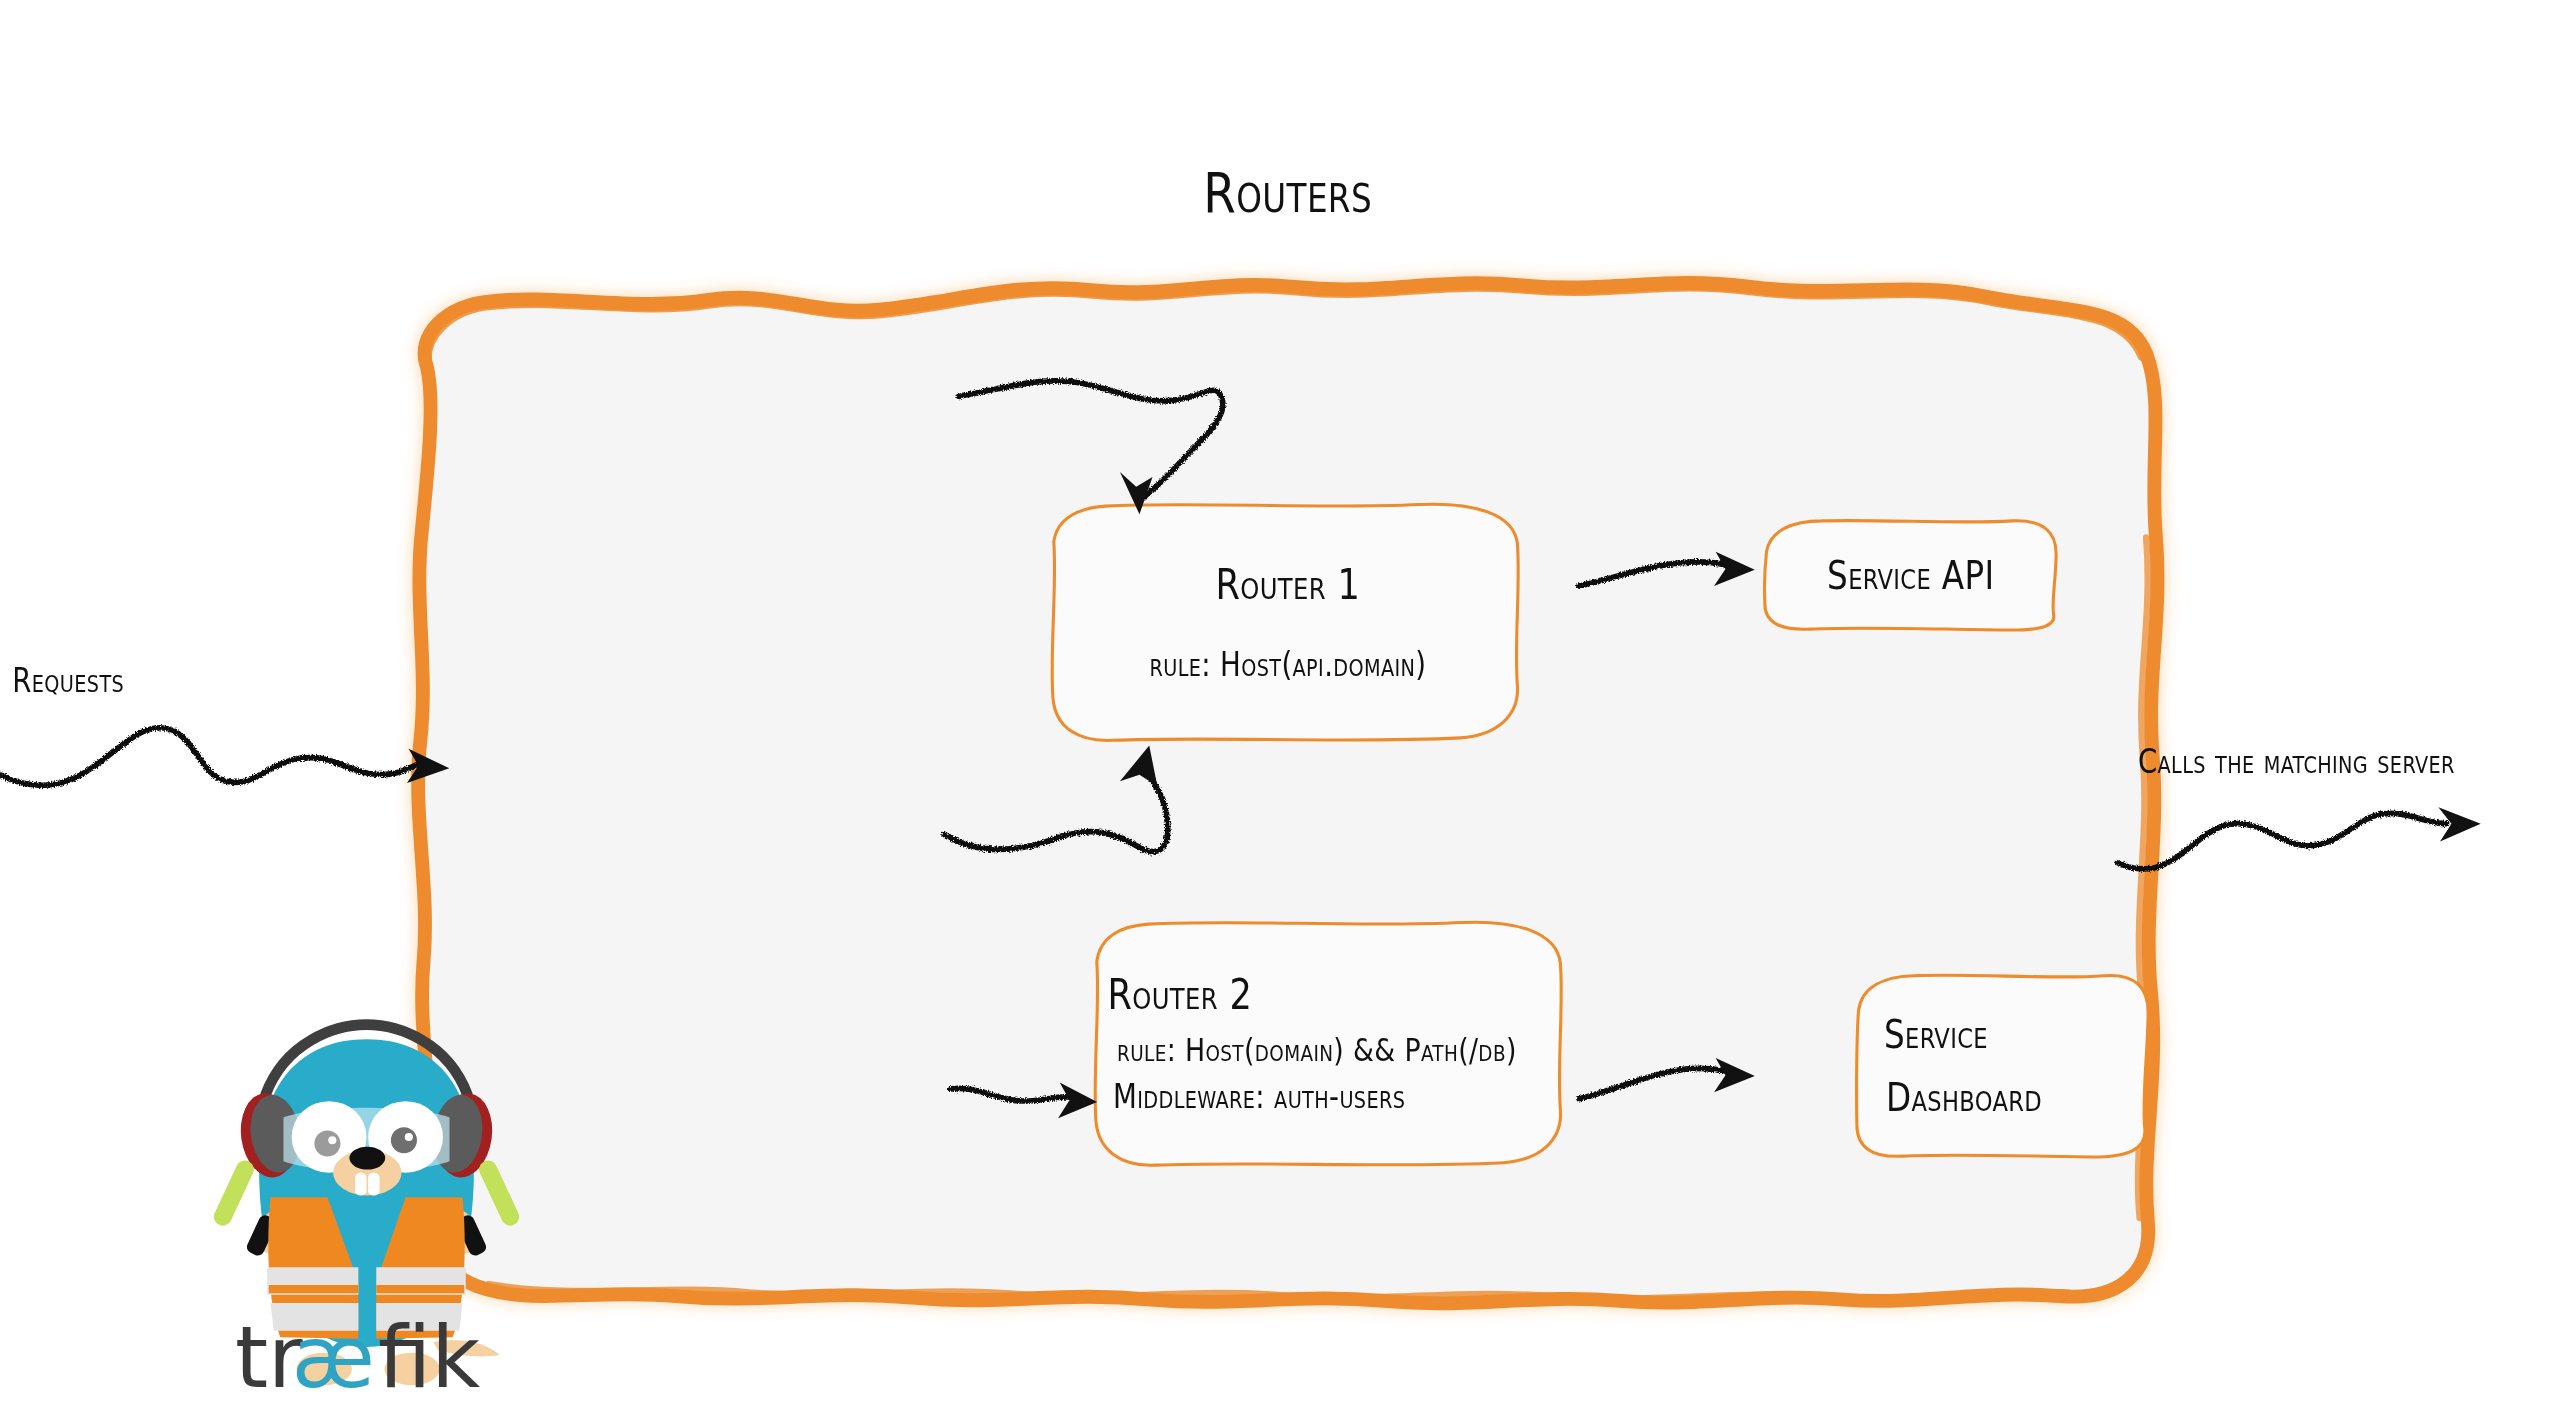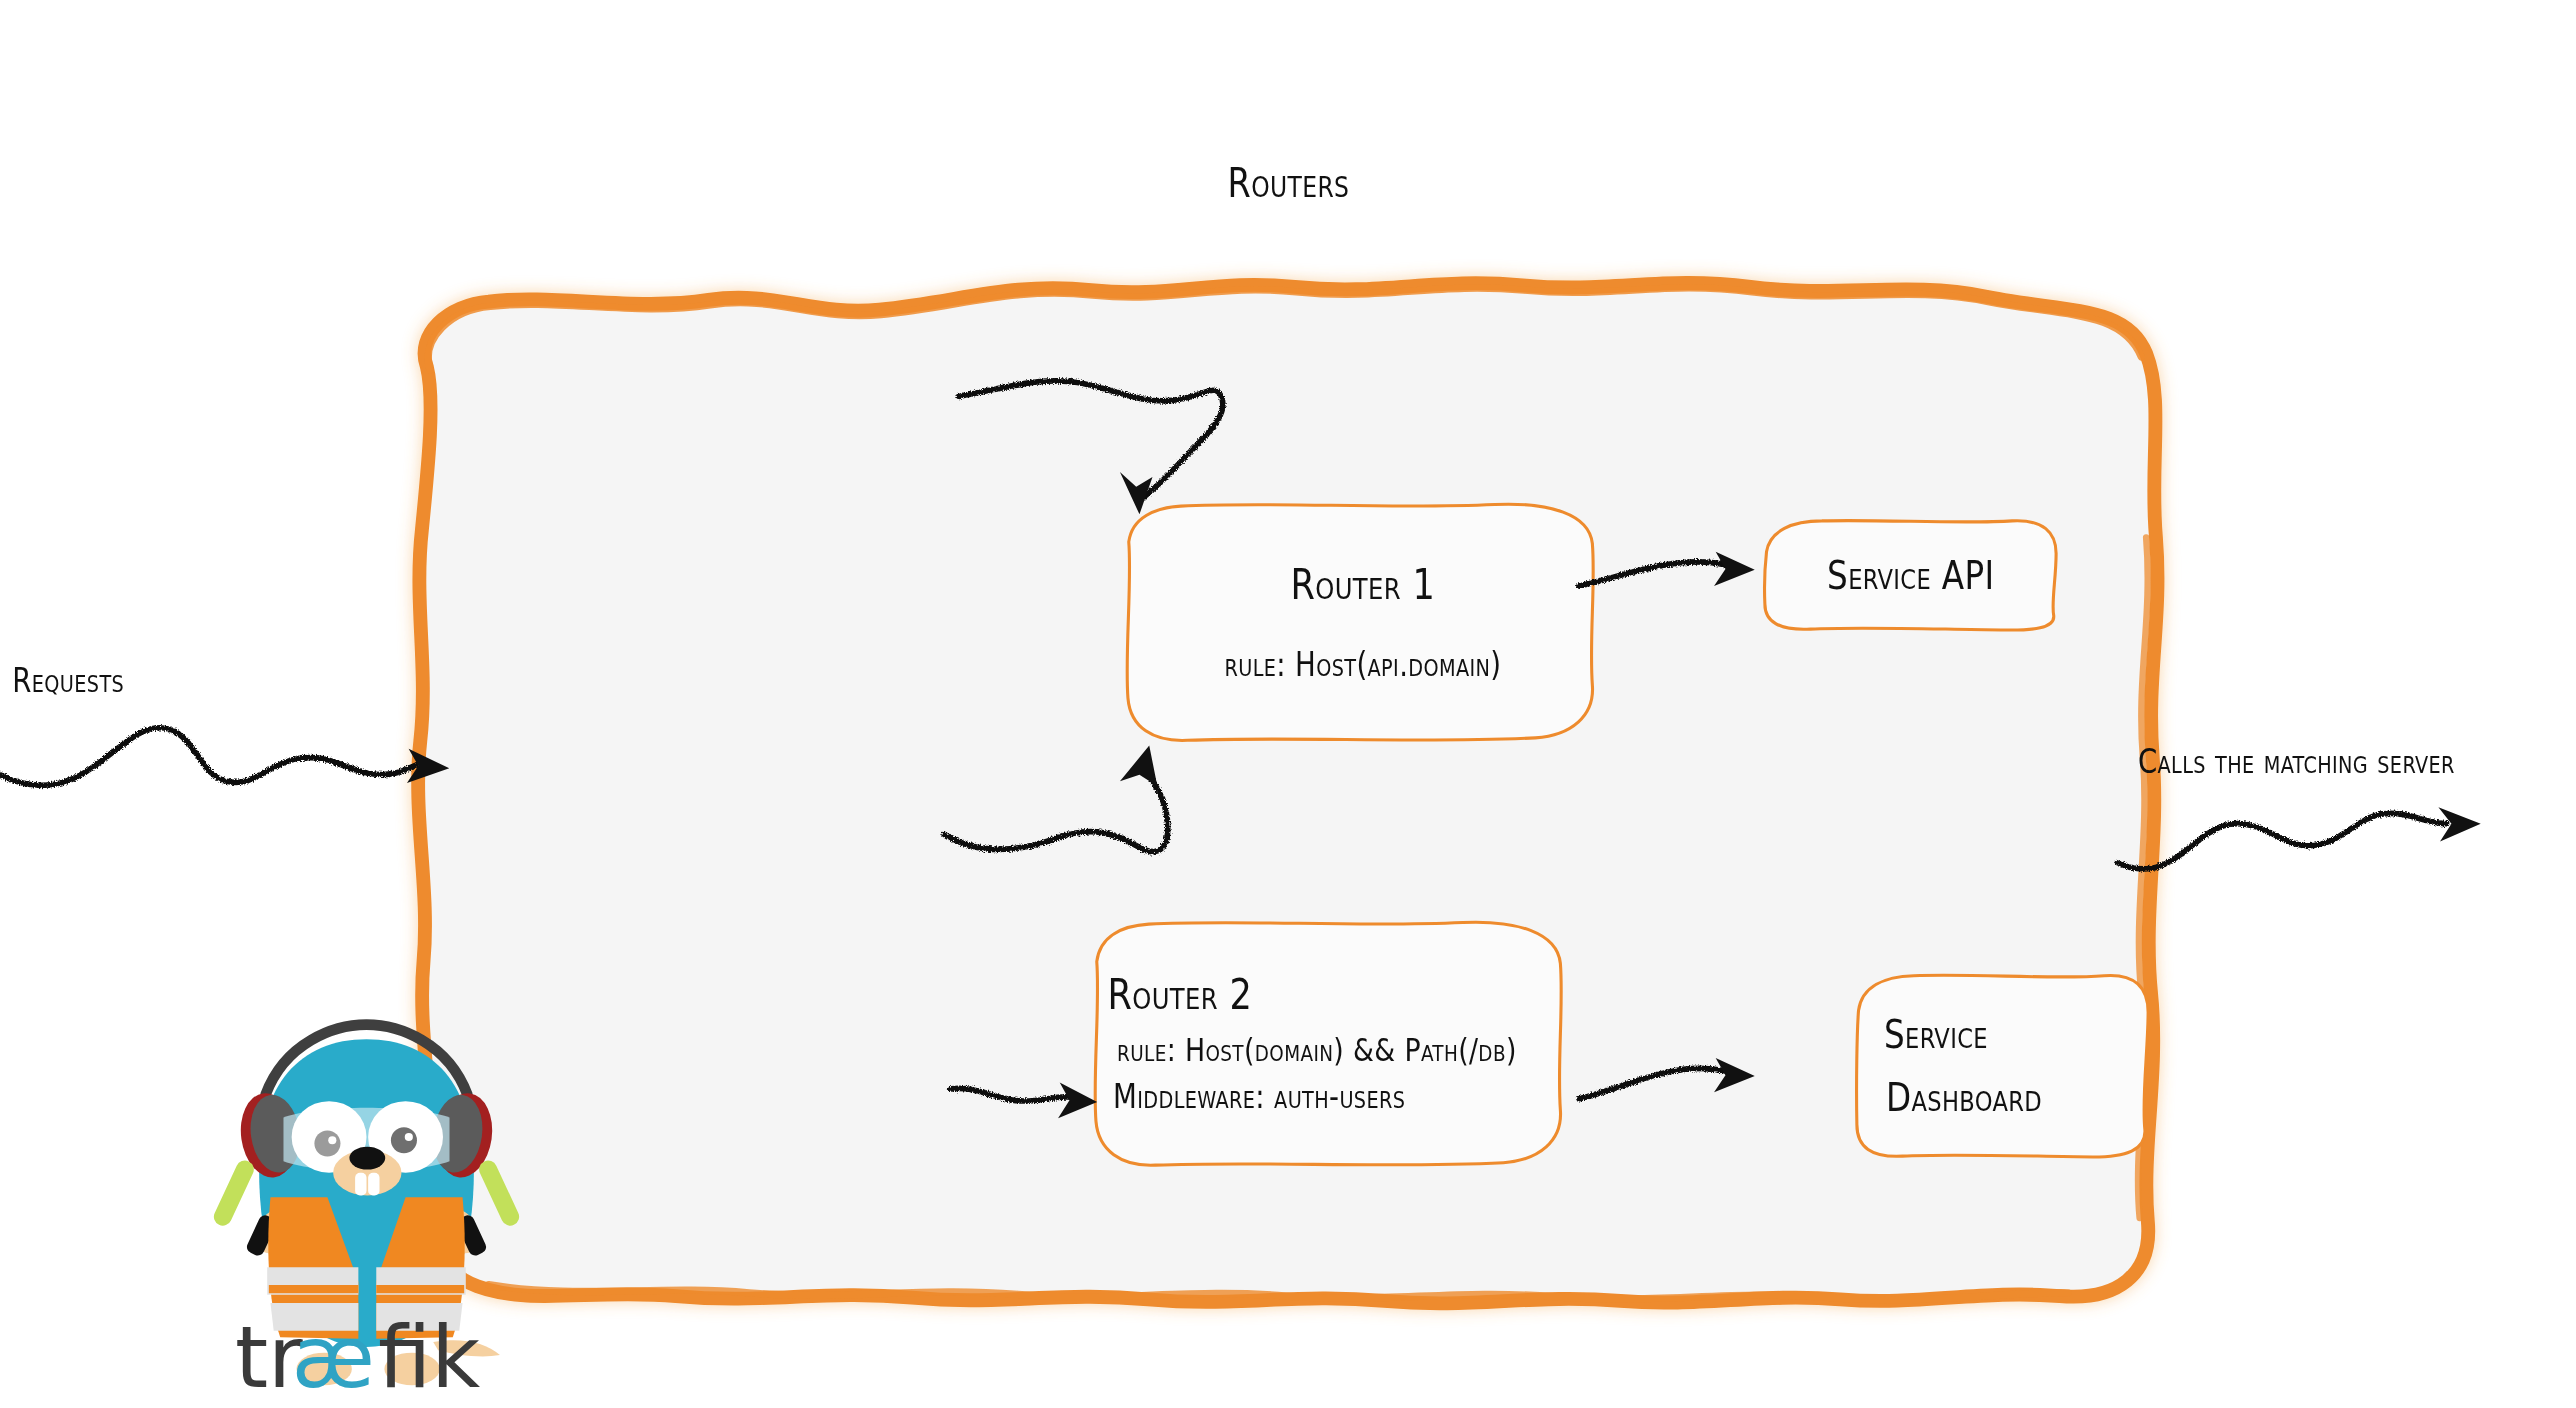--- a/index.html
+++ b/index.html
@@ -18,21 +18,21 @@
     font-stretch:condensed;
     letter-spacing:0.4px;
     white-space:pre;
     transform:scaleX(.93);
     transform-origin:center center;
   }
 
   
   #title{
     position:absolute;left:0;top:160px;width:2576px;text-align:center;
-    font-size:40px;font-weight:400;
+    font-size:56px;font-weight:400;
   }
   #title .t{display:inline-block;}
 
   
   #outer-wrap{position:absolute;left:391px;top:269px;width:1791px;height:1058px;}
   #outer-wrap svg{position:absolute;left:0;top:0;width:100%;height:100%;overflow:visible;}
 
   
   .node{
     position:absolute;
@@ -103,21 +103,21 @@
                C2160,990 2140,1080 2148,1166" fill="none" stroke="#ee8b2d" stroke-width="8" stroke-linecap="round" opacity="0.75"></path>
       <path d="M120,1248 C230,1266 330,1248 440,1258 C560,1268 650,1250 770,1260
                C890,1270 980,1252 1100,1262 C1220,1271 1310,1253 1430,1263
                C1550,1272 1650,1254 1770,1264 C1890,1273 1990,1256 2060,1258" fill="none" stroke="#ee8b2d" stroke-width="9" stroke-linecap="round" opacity="0.8"></path>
     </svg>
   </div>
 
 
 
 
-  <div class="node" id="r1" style="left:1119px;top:498px;width:488px;height:248px;">
+  <div class="node" id="r1" style="left:1044px;top:498px;width:488px;height:248px;">
     <svg class="boxsvg" viewBox="0 0 600 305" preserveAspectRatio="none">
       <path d="M12,54 C16,24 44,12 76,10 C190,4 330,14 462,8 C530,5 578,20 582,56
                C586,104 578,176 582,230 C585,268 556,292 512,295
                C370,302 216,293 84,298 C42,300 14,282 11,246 C7,192 16,104 12,54 Z" fill="#fbfbfb" stroke="#ee8b2d" stroke-width="3.8" stroke-linejoin="round"></path>
     </svg>
     <div class="inner stack" style="align-items:center;">
       <div class="hand router-title" style="margin-bottom:36px;">Router 1</div>
       <div class="hand router-line">rule: Host(api.domain)</div>
     </div>
   </div>

